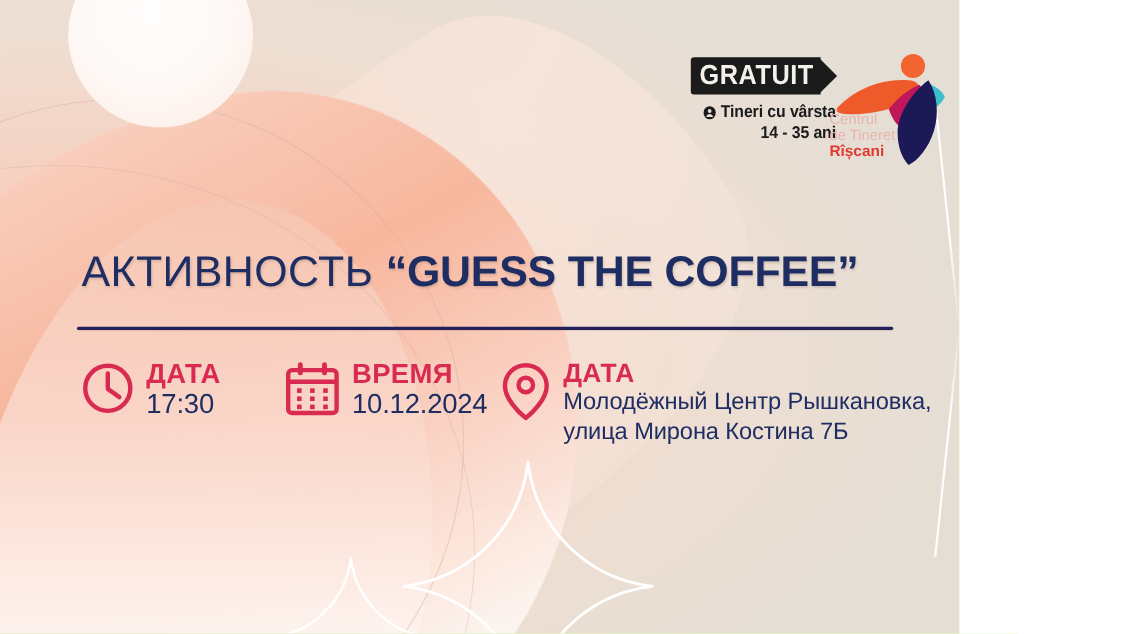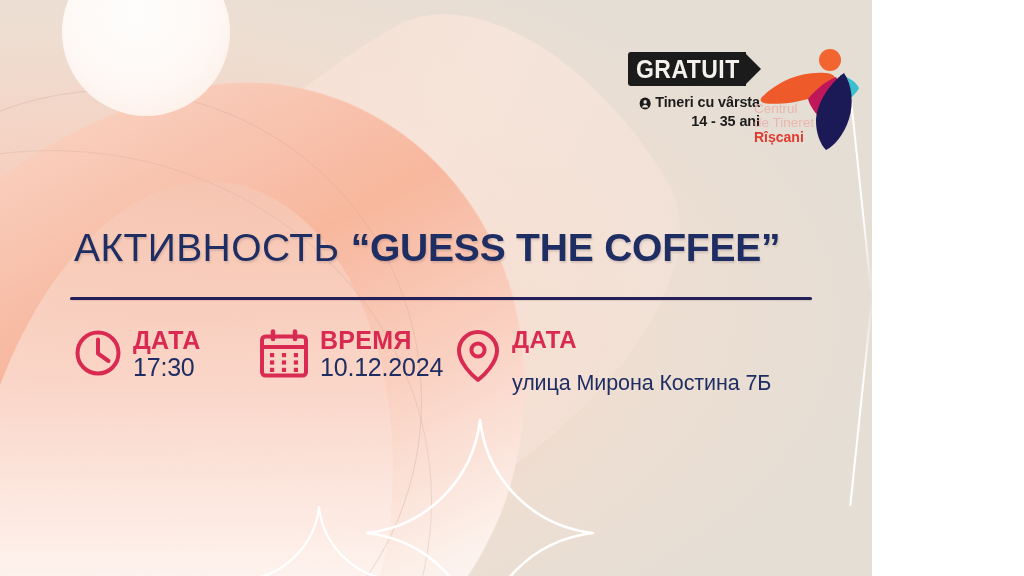--- a/index.html
+++ b/index.html
@@ -403,19 +403,19 @@
 
     <div class="info-item place">
       <span class="info-icon">
         <svg width="46" height="54" viewBox="0 0 46 54" fill="none">
           <path d="M23 3 C12.5 3 4 11.4 4 21.8 C4 33.5 17 46.5 23 51 C29 46.5 42 33.5 42 21.8 C42 11.4 33.5 3 23 3 Z" stroke="#d92b52" stroke-width="4" stroke-linejoin="round"></path>
           <circle cx="23" cy="21" r="6.6" stroke="#d92b52" stroke-width="4"></circle>
         </svg>
       </span>
       <span class="info-text">
         <span class="info-label">ДАТА</span><br>
-        <br>
+        <span class="info-value">Молодёжный Центр Рышкановка,</span><br>
         <span class="info-value">улица Мирона Костина 7Б</span>
       </span>
     </div>
 
   </div>
 </div>
 
 </body></html>

